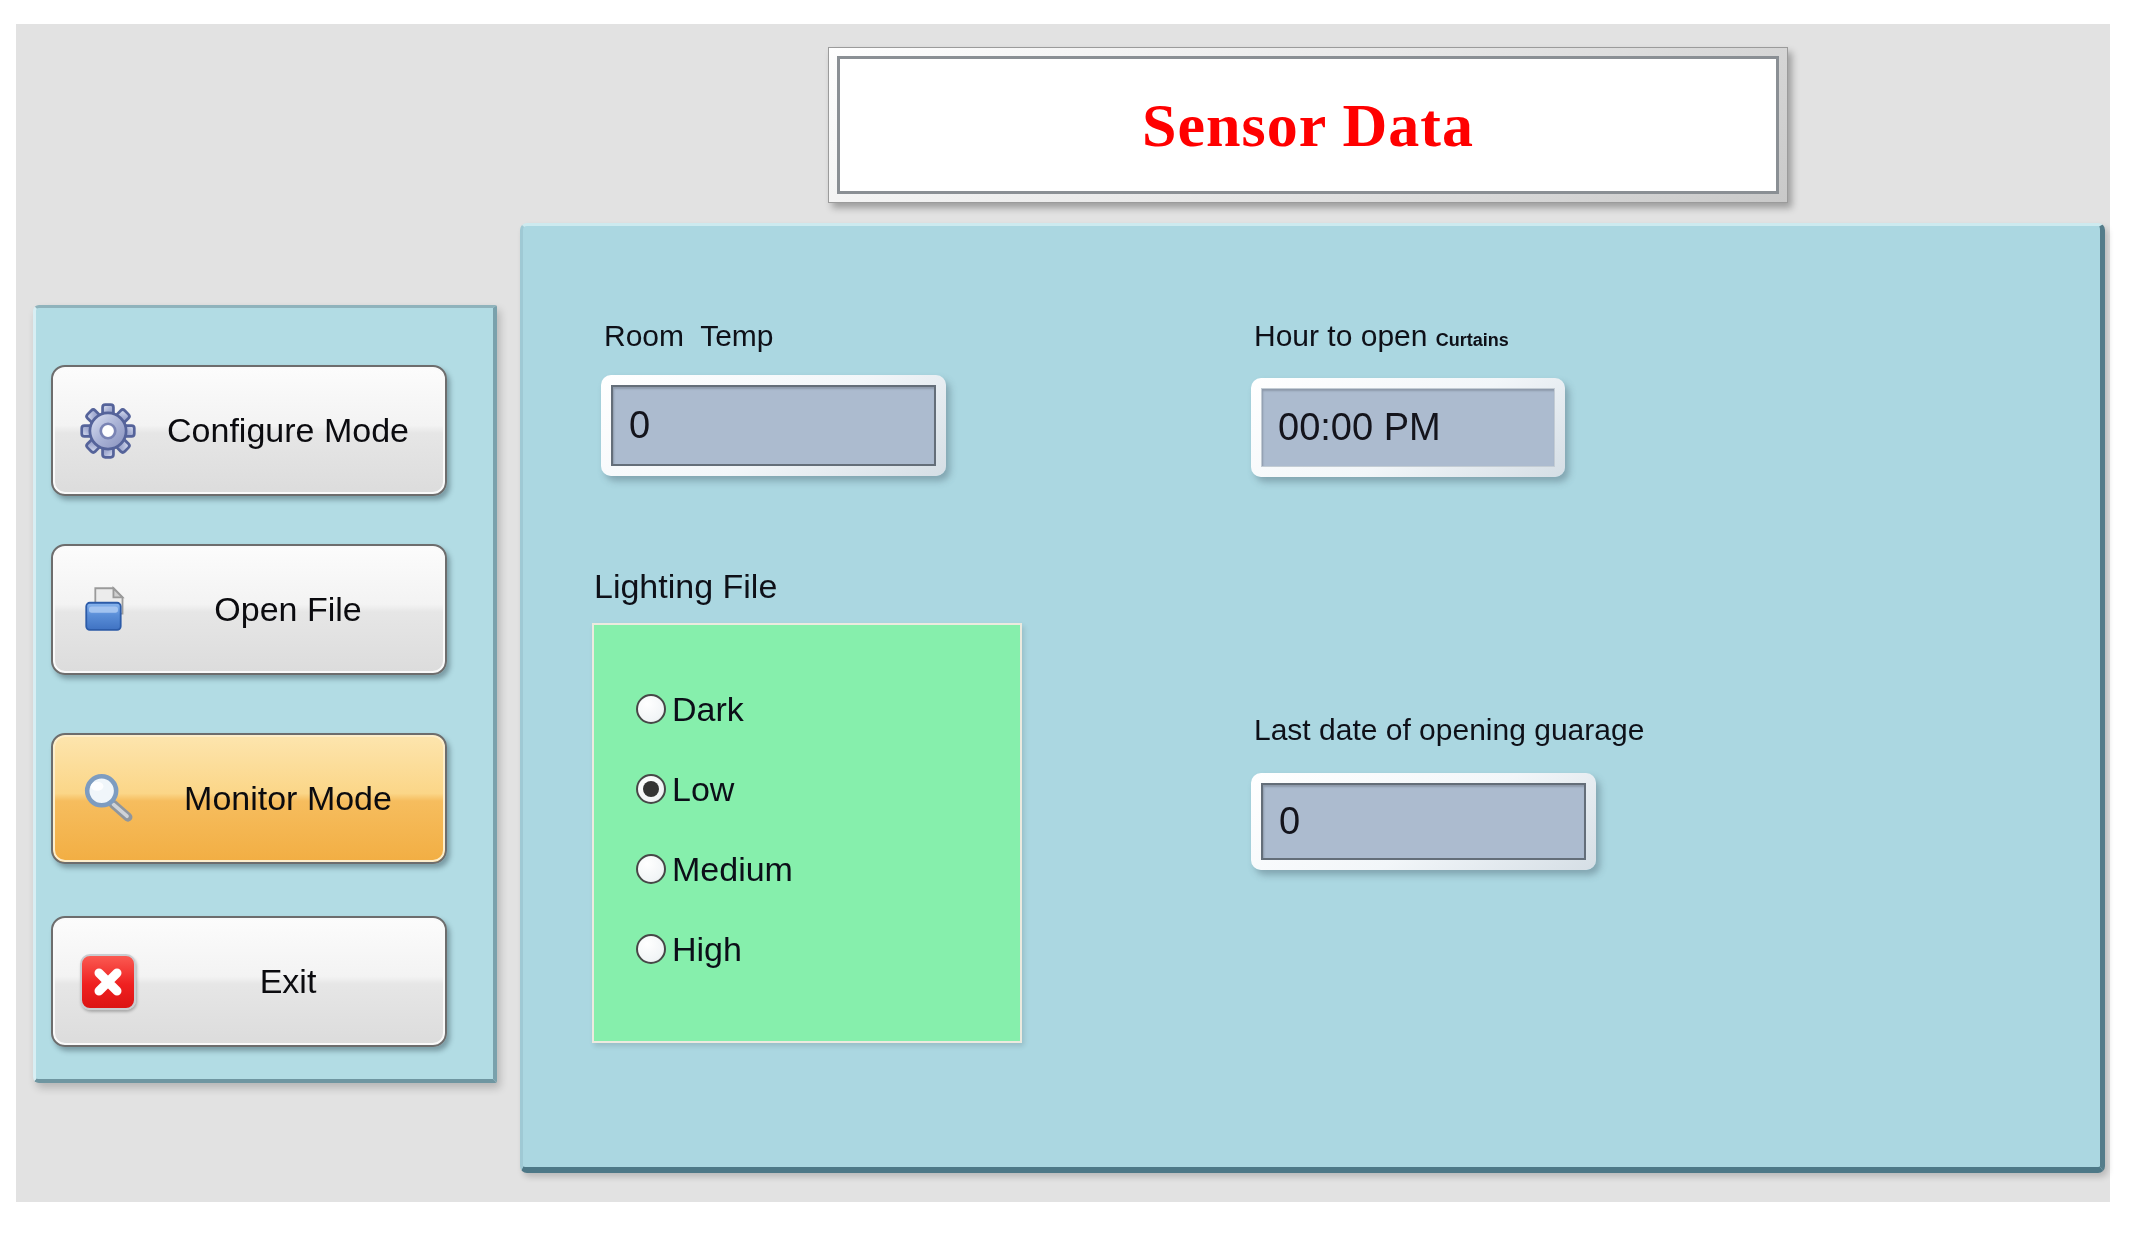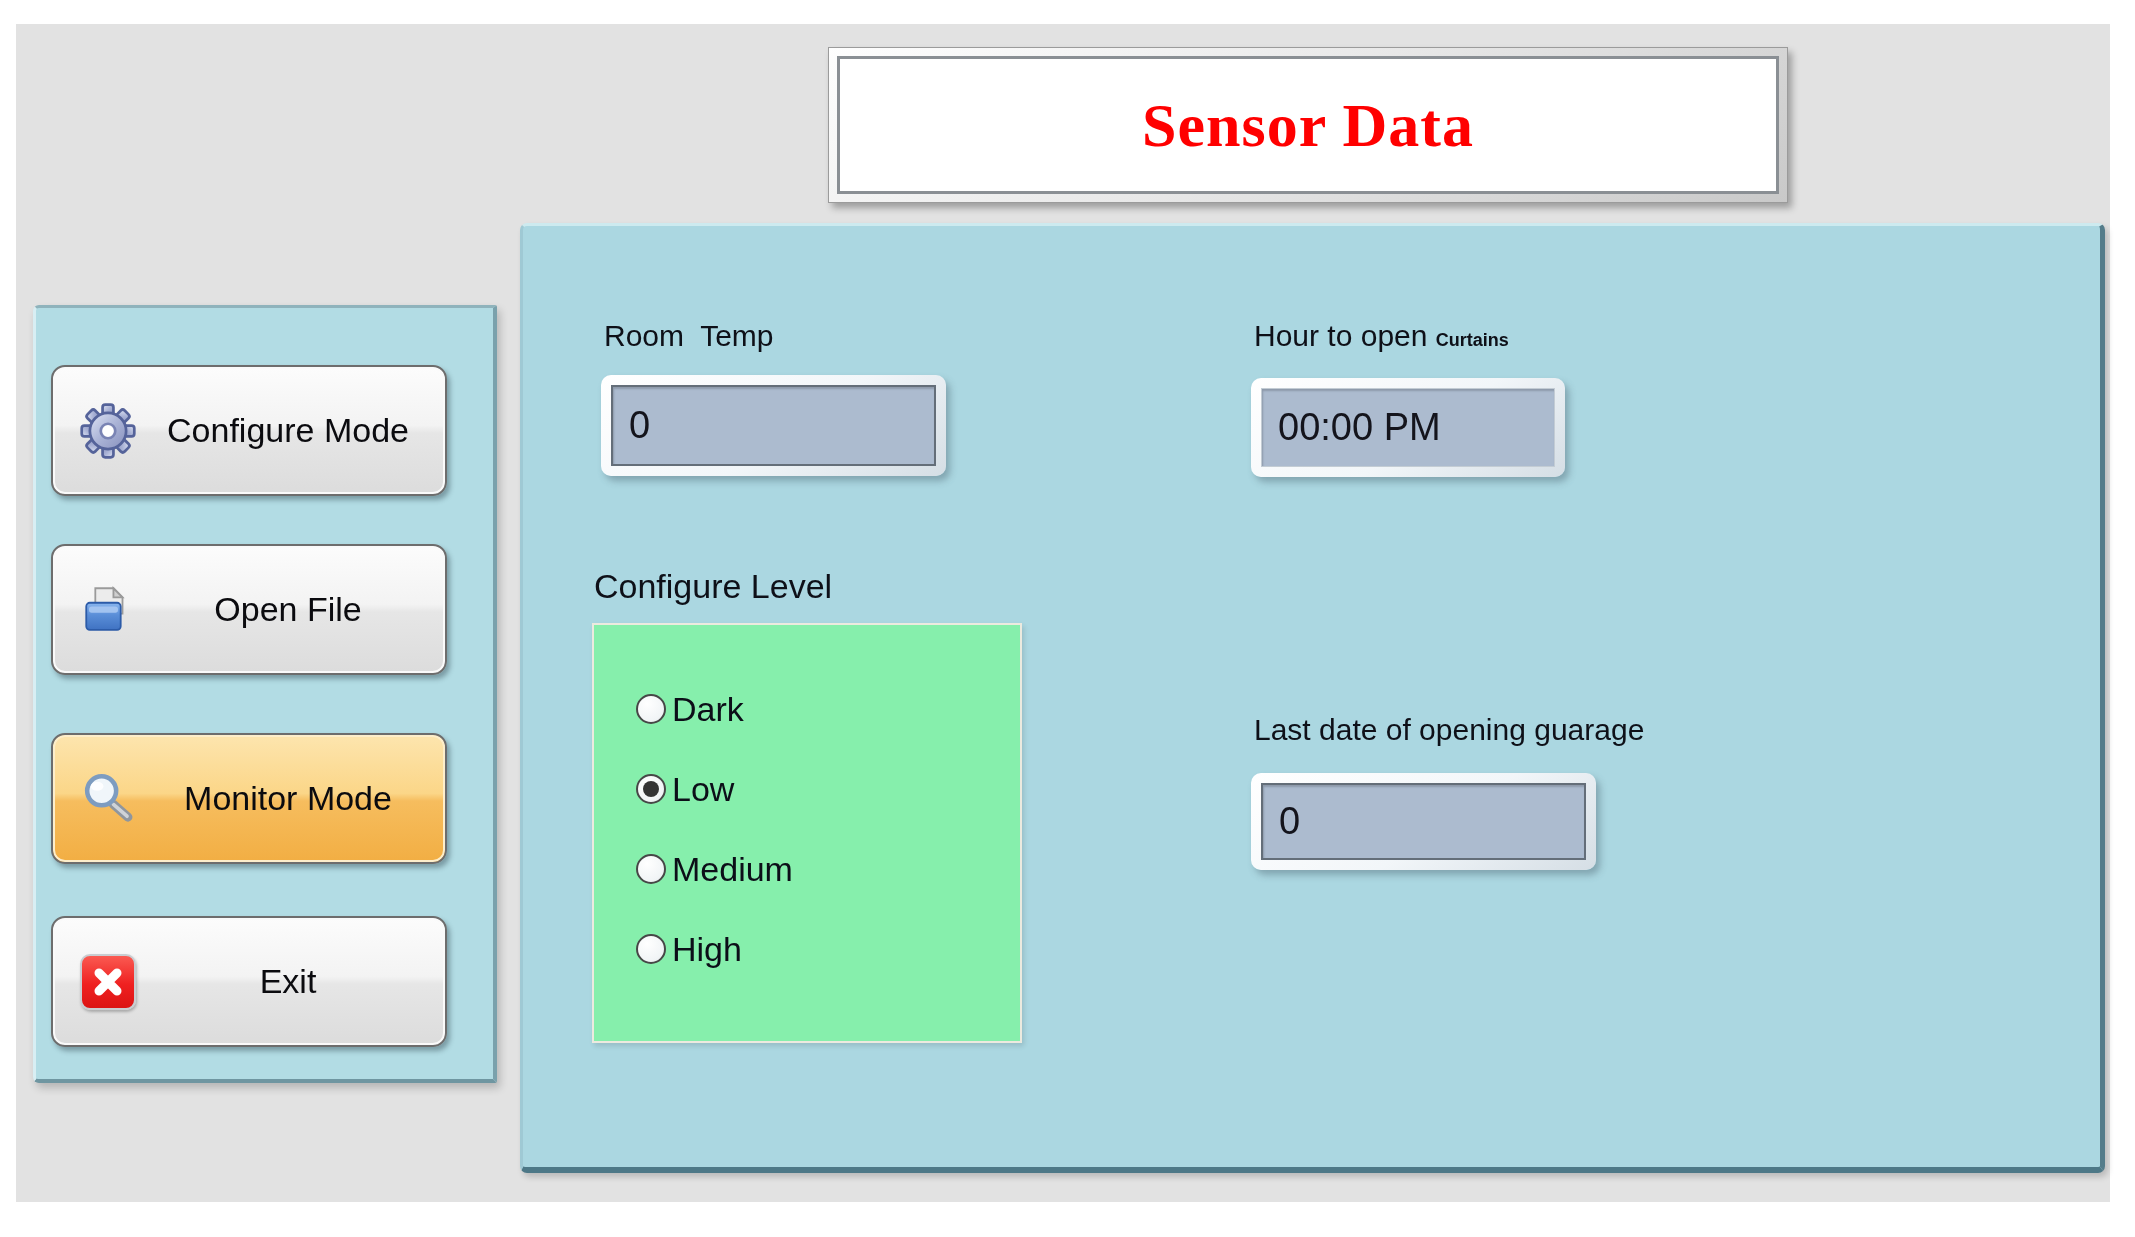--- a/index.html
+++ b/index.html
@@ -82,21 +82,21 @@
     <div class="fld-label" style="left:81px;top:93px;">Room  Temp</div>
     <div class="fld-box" style="left:78px;top:149px;width:345px;height:101px;">
       <div class="fld-inner">0</div>
     </div>
 
     <div class="fld-label" style="left:731px;top:93px;"><span>Hour to open</span><span> </span><span class="small">Curtains</span></div>
     <div class="fld-box light" style="left:728px;top:152px;width:314px;height:99px;">
       <div class="fld-inner">00:00 PM</div>
     </div>
 
-    <div class="group-title" style="left:71px;top:341px;">Configure Level</div>
+    <div class="group-title" style="left:71px;top:341px;">Lighting File</div>
     <div class="radio-panel" style="left:69px;top:397px;width:430px;height:420px;">
       <div class="radio-row">
         <span class="radio-circle"></span>
         <span class="radio-label">Dark</span>
       </div>
       <div class="radio-row checked">
         <span class="radio-circle"></span>
         <span class="radio-label">Low</span>
       </div>
       <div class="radio-row">

